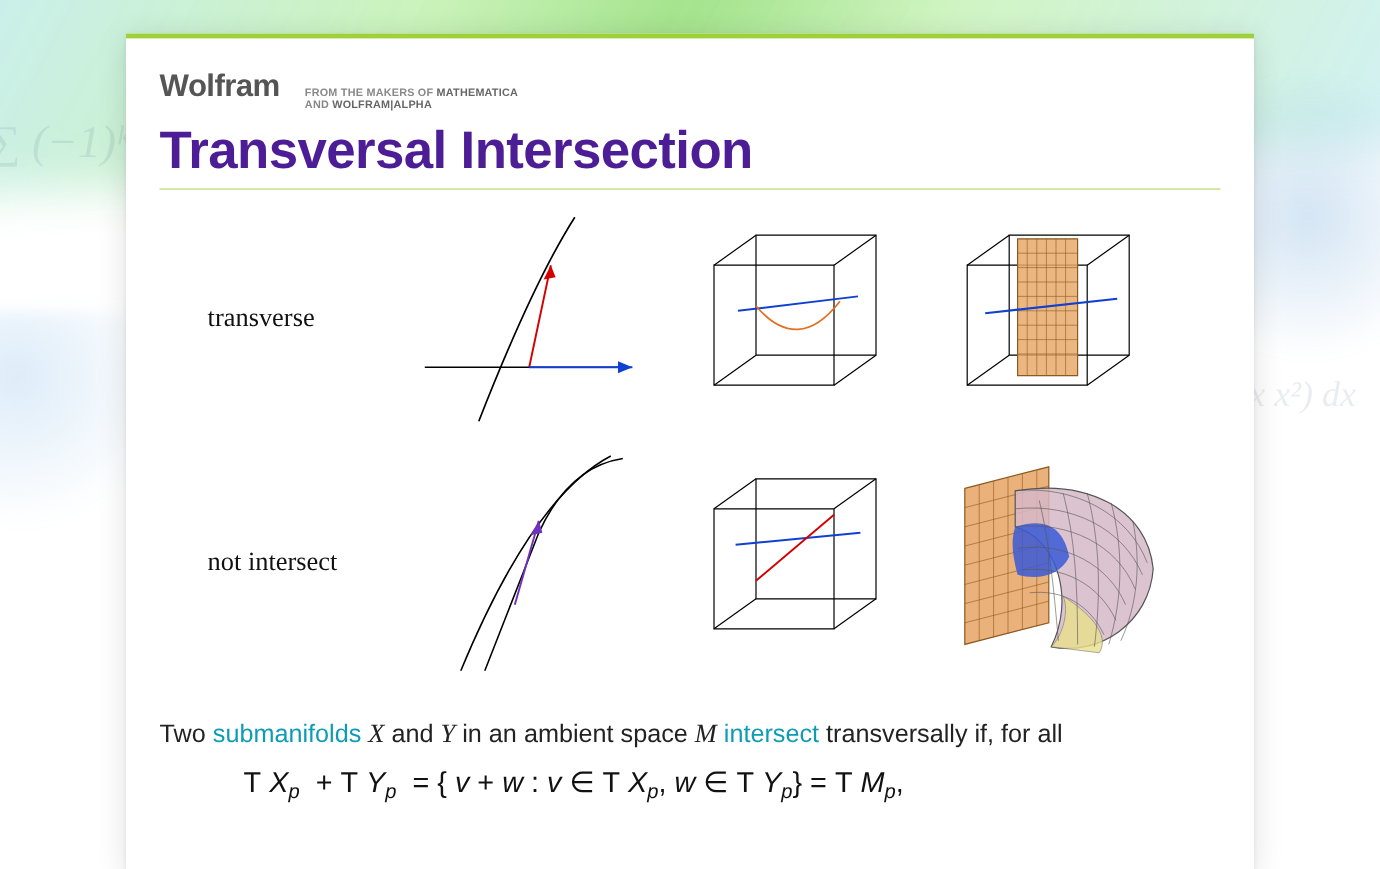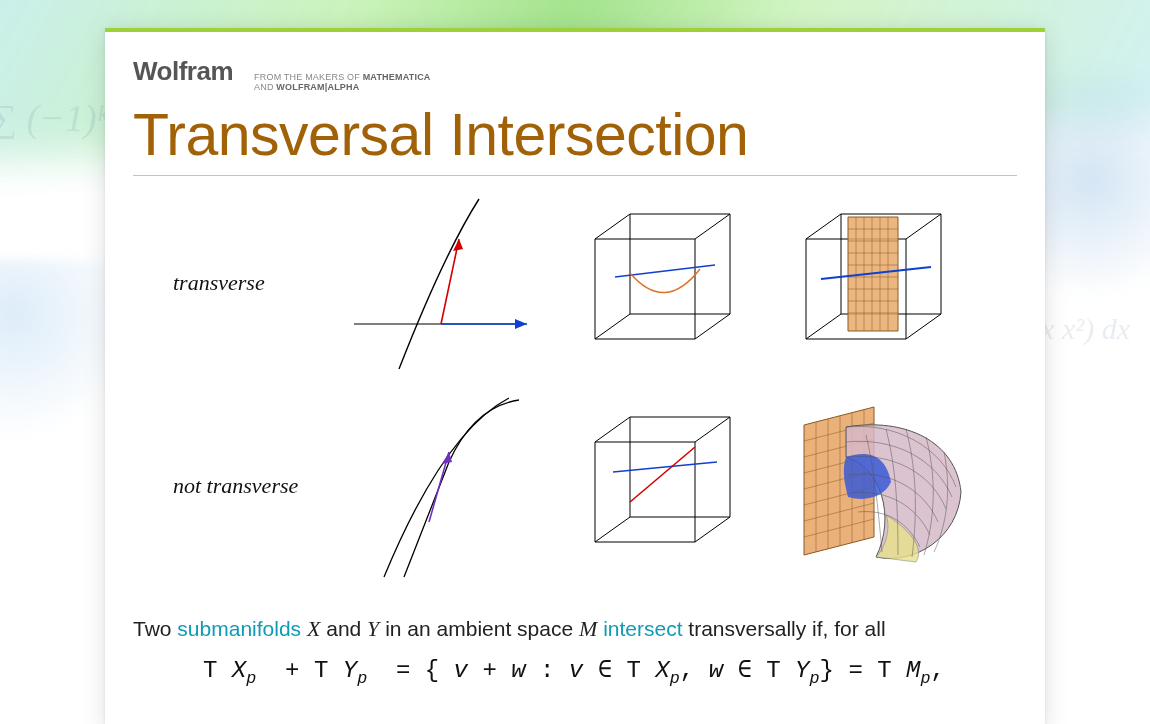--- a/index.html
+++ b/index.html
@@ -88,29 +88,29 @@
     border:1px solid #226a7a;
   }
   .brand .w2 .globe::before{ left:-1px; right:-1px; top:50%; height:0;}
   .brand .w2 .globe::after{ top:-1px; bottom:-1px; left:50%; width:6px; margin-left:-3px; border-radius:50%;}
   .brand .tag {
     font-size:9px;
     color:#888;
     line-height:1.15;
     text-transform:uppercase;
     margin-left:4px;
-    font-weight:400;
+    font-weight:700;
     letter-spacing:0.2px;
   }
   .brand .tag b { color:#666; }
 
   h1.title {
-    font-size:59px;
-    font-weight:400;
-    color:#a16207;
+    font-size:44px;
+    font-weight:700;
+    color:#4c1d95;
     margin:8px 0 6px 0;
     letter-spacing:-0.5px;
   }
   .rule {
     border:none;
     border-top:1px solid #b9d96a;
     margin:0 0 18px 0;
   }
 
   .figures {
@@ -120,41 +120,40 @@
     margin: 0 0 26px 40px;
   }
   .figrow {
     display:flex;
     align-items:center;
     gap:36px;
   }
   .figlabel {
     width:140px;
     font-family:"Times New Roman", serif;
-    font-style: italic;
     font-size:22px;
     color:#111;
     line-height:1.3;
   }
   .panel svg { display:block; }
 
   .bodytext {
     font-size:21px;
     color:#222;
     line-height:1.9;
     font-family: "Segoe UI", Arial, sans-serif;
   }
   .bodytext .link { color:#0d9bb5;text-align:center; }
   .mathit {
     font-family:"Times New Roman", serif;
     font-style: italic;
     font-size:22px;
   }
   .eqblock {
-    font-family:Liberation Mono, monospace;
+    font-family:Liberation Sans, sans-serif;
     font-style: italic;
     font-size:24px;
     margin: 6px 0 0 70px;
     color:#111;
   }
   .eqblock .sub{ font-size:0.7em; font-style:italic; position:relative; top:0.35em;}
   .eqblock .up  { font-style:normal;}
 </style>
 </head>
 <body>
@@ -245,21 +244,21 @@
             </g>
           </g>
 
           <line x1="35" y1="80" x2="145" y2="68" stroke="#1040d0" stroke-width="1.8"></line>
         </svg>
       </div>
     </div>
 
     <div class="figrow">
       <div class="figlabel">
-        <span>not transverse</span>
+        <span>not intersect</span>
       </div>
 
       <div class="panel">
         <svg width="190" height="190" viewBox="0 0 190 190">
 
           <path d="M35 185 Q 95 40 160 6" stroke="#000" stroke-width="1.3" fill="none"></path>
           <path d="M55 185 Q 90 95 100 70 Q 125 15 170 8" stroke="#000" stroke-width="1.3" fill="none"></path>
 
           <line x1="80" y1="130" x2="100" y2="60" stroke="#7030c0" stroke-width="1.6"></line>
           <polygon points="100,60 93,72 103,70" fill="#7030c0"></polygon>

